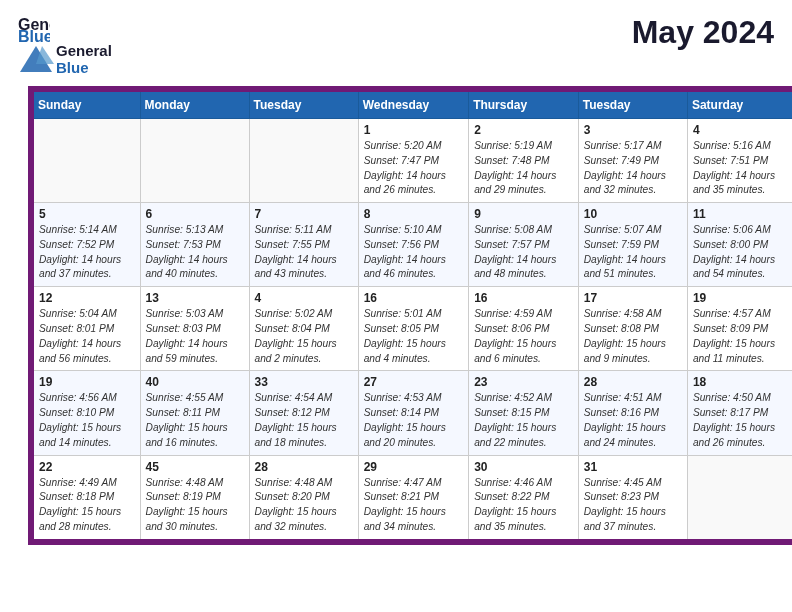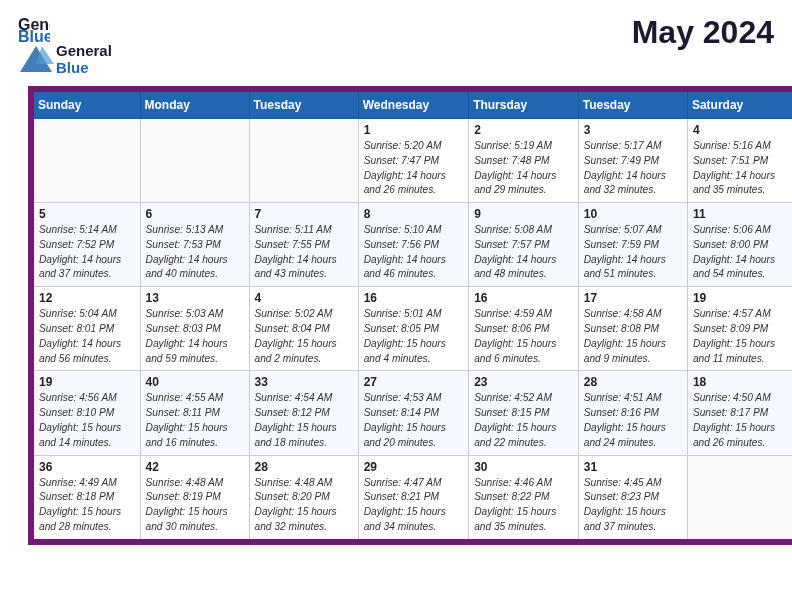--- a/index.html
+++ b/index.html
@@ -231,25 +231,25 @@
           <span class="day-num">28</span>
           <div class="day-info">Sunrise: 4:51 AM<br>Sunset: 8:16 PM<br>Daylight: 15 hours<br>and 24 minutes.</div>
         </td>
         <td>
           <span class="day-num">18</span>
           <div class="day-info">Sunrise: 4:50 AM<br>Sunset: 8:17 PM<br>Daylight: 15 hours<br>and 26 minutes.</div>
         </td>
       </tr>
       <tr>
         <td>
-          <span class="day-num">36</span>
+          <span class="day-num">22</span>
           <div class="day-info">Sunrise: 4:49 AM<br>Sunset: 8:18 PM<br>Daylight: 15 hours<br>and 28 minutes.</div>
         </td>
         <td>
-          <span class="day-num">42</span>
+          <span class="day-num">45</span>
           <div class="day-info">Sunrise: 4:48 AM<br>Sunset: 8:19 PM<br>Daylight: 15 hours<br>and 30 minutes.</div>
         </td>
         <td>
           <span class="day-num">28</span>
           <div class="day-info">Sunrise: 4:48 AM<br>Sunset: 8:20 PM<br>Daylight: 15 hours<br>and 32 minutes.</div>
         </td>
         <td>
           <span class="day-num">29</span>
           <div class="day-info">Sunrise: 4:47 AM<br>Sunset: 8:21 PM<br>Daylight: 15 hours<br>and 34 minutes.</div>
         </td>

